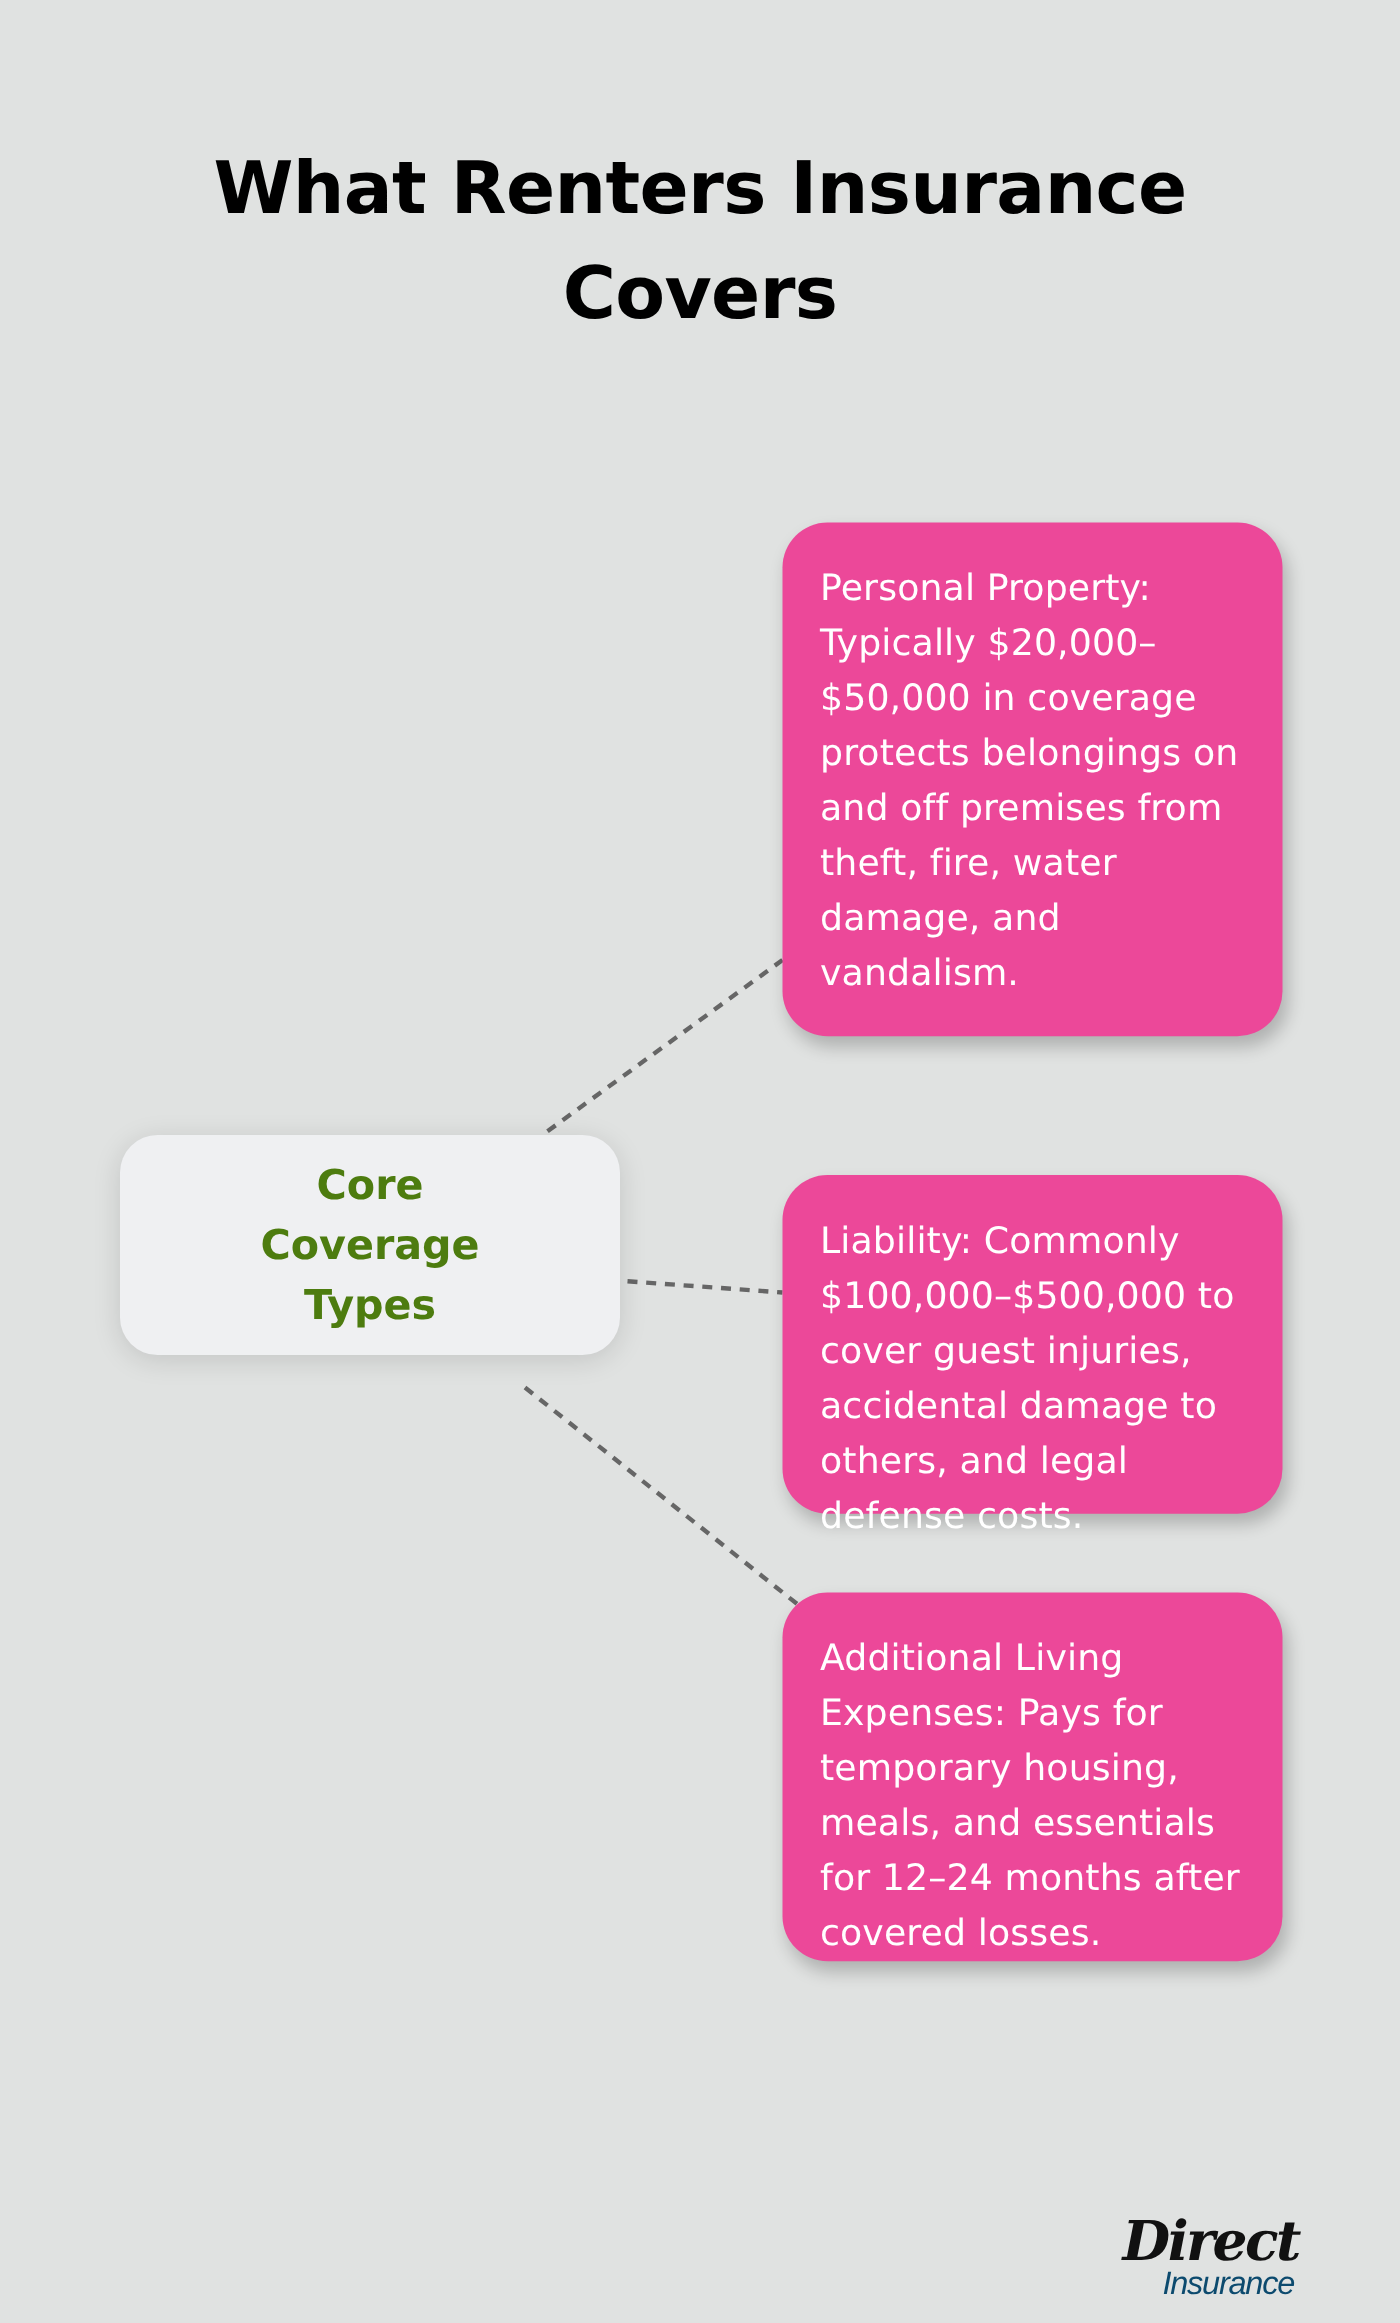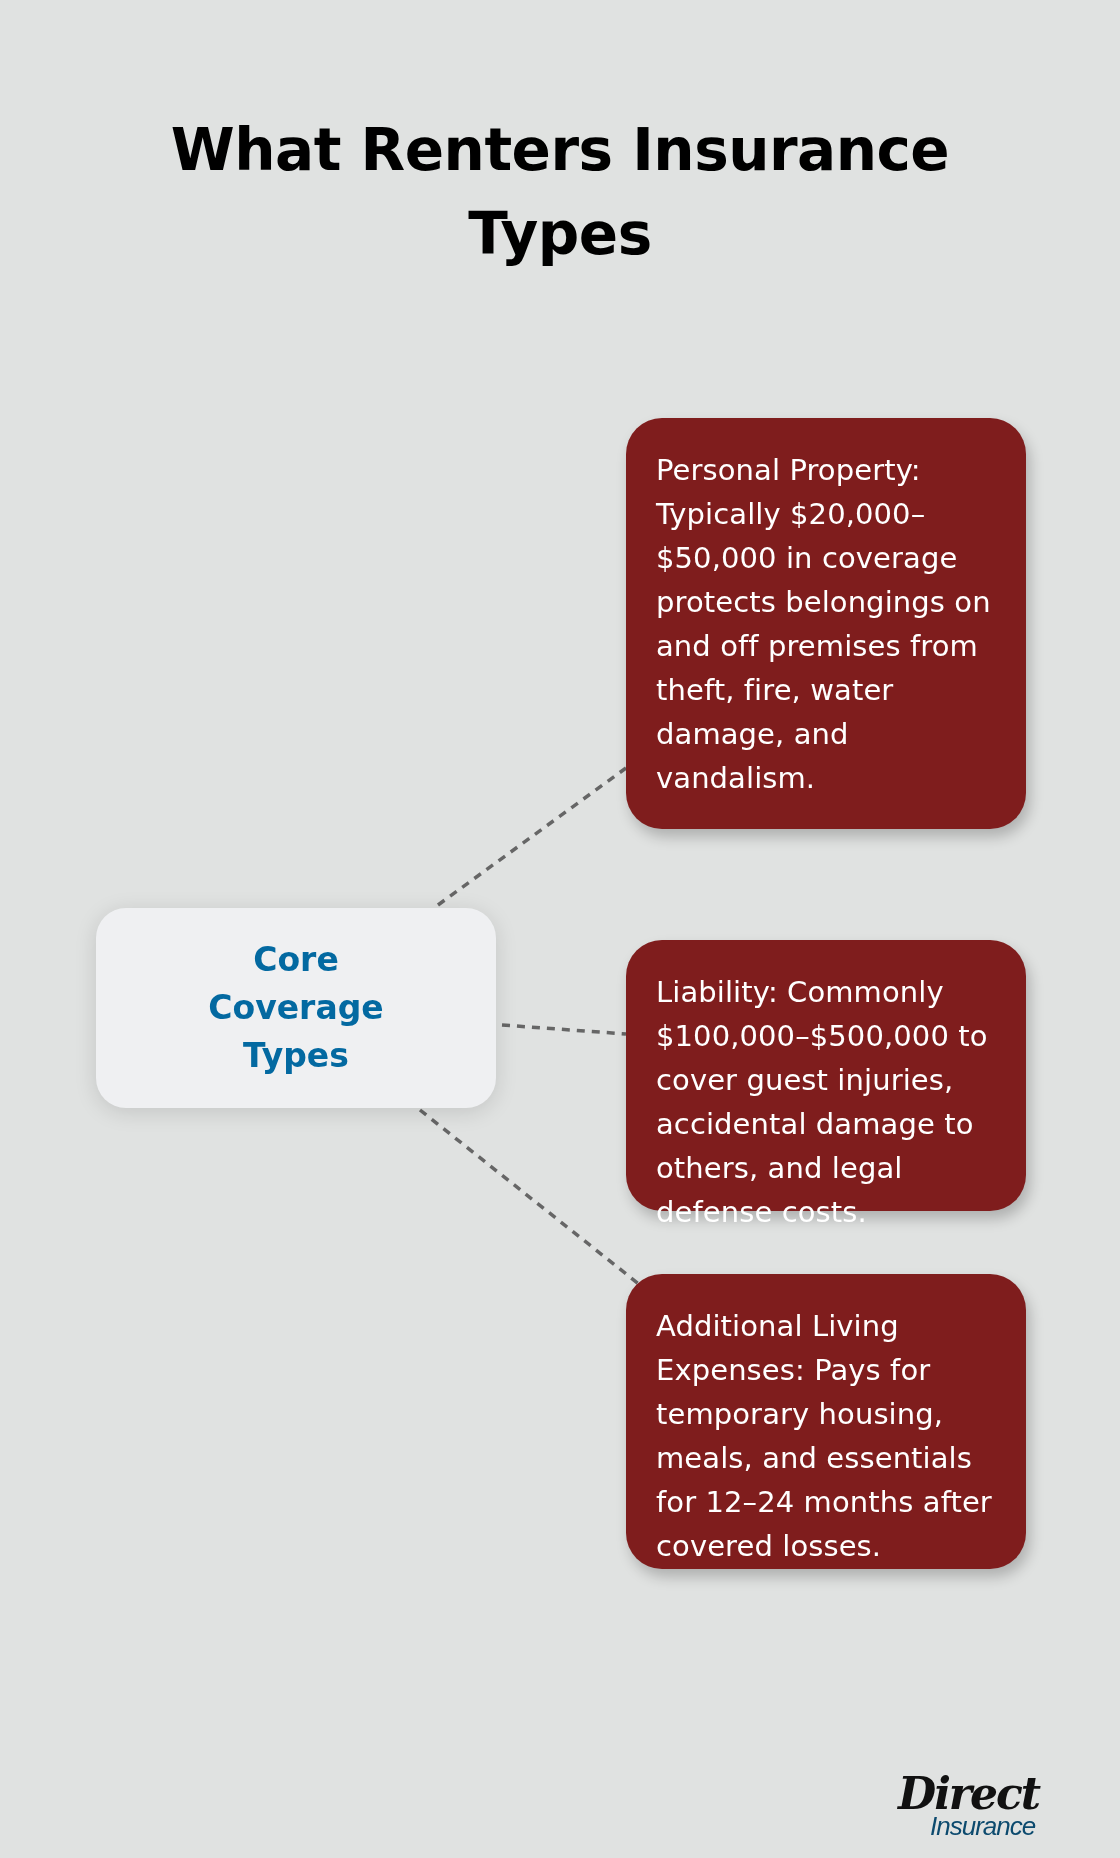--- a/index.html
+++ b/index.html
@@ -10,29 +10,29 @@
       font-family: "DejaVu Sans", sans-serif;
     }
     .title {
       position: absolute; left: 0; top: 108px; width: 1120px;
       text-align: center; font-weight: bold; font-size: 58px;
       line-height: 84px; color: #000; letter-spacing: -0.5px;
     }
     .title span { display: block; }
     svg.connectors { position: absolute; left: 0; top: 0; }
     .center-box {
-      position: absolute; left: 96px; top: 908px; width: 400px; height: 200px;
+      position: absolute; left: 96px; top: 908px; width: 400px; height: 176px;
       background: #eff0f2; border-radius: 30px;
       box-shadow: 0 4px 22px rgba(0,0,0,0.13);
       display: flex; align-items: center; justify-content: center;
-      text-align: center; font-weight: bold; font-size: 33px; line-height: 48px; color: #0369a1;
+      text-align: center; font-weight: bold; font-size: 33px; line-height: 48px; color: #4d7c0f;
     }
     .card {
       position: absolute; left: 626px; width: 400px;
-      background: #7f1d1d; border-radius: 36px;
+      background: #ec4899; border-radius: 36px;
       box-shadow: 4px 8px 14px rgba(0,0,0,0.22);
       color: #fff; font-size: 29px; line-height: 44px;
       padding: 30px 28px 0 30px; box-sizing: border-box;
       letter-spacing: 0.1px;
     }
     .card-1 { top: 418px; height: 411px; }
     .card-2 { top: 940px; height: 271px; }
     .card-3 { top: 1274px; height: 295px; }
     .logo {
       position: absolute; left: 898px; top: 1722px; width: 160px; height: 80px; margin-top: 47px;
@@ -46,21 +46,21 @@
       position: absolute; left: 32px; top: 42px;
       font-family: "Liberation Sans", sans-serif; font-style: italic;
       font-size: 26px; color: #0c4a6e; letter-spacing: -1px; line-height: 30px;
     }
   </style>
 </head>
 <body>
 
 <h1 class="title" style="margin:0;">
   <span>What Renters Insurance</span>
-  <span>Types</span>
+  <span>Covers</span>
 </h1>
 
 <svg class="connectors" width="1120" height="1858">
   <line x1="438" y1="905" x2="626" y2="768" stroke="#666" stroke-width="3.5" stroke-dasharray="8,7"></line>
   <line x1="502" y1="1025" x2="626" y2="1034" stroke="#666" stroke-width="3.5" stroke-dasharray="8,7"></line>
   <line x1="420" y1="1110" x2="640" y2="1285" stroke="#666" stroke-width="3.5" stroke-dasharray="8,7"></line>
 </svg>
 
 <div class="center-box">
   <span style="display:block;width:270px;">Core Coverage Types</span>

